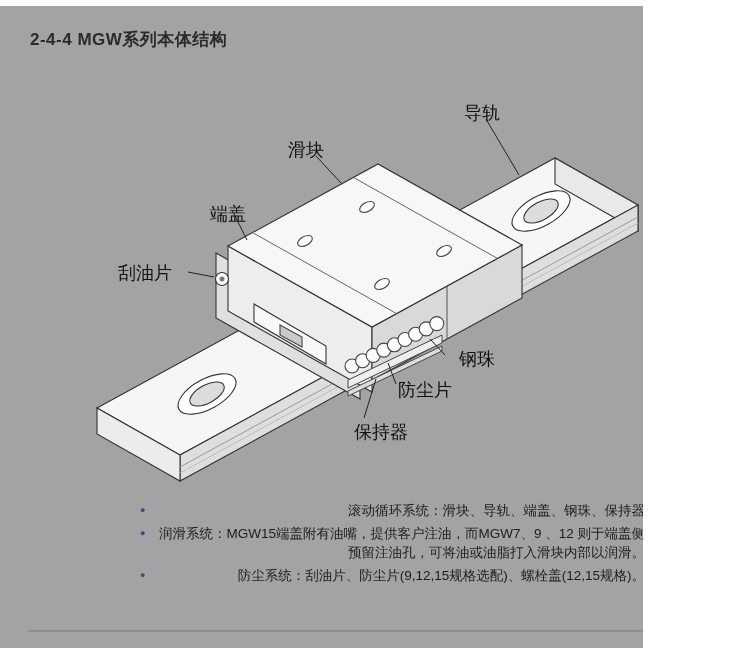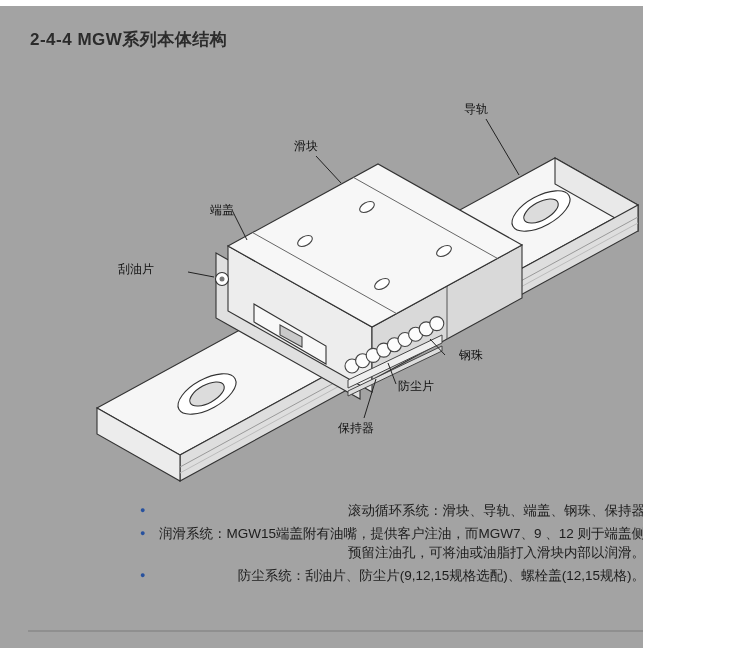--- a/index.html
+++ b/index.html
@@ -10,21 +10,21 @@
   }
   html,body{margin:0;padding:0;background:#ffffff;}
   body{font-family:"Liberation Sans","DejaVu Sans",sans-serif;color:var(--text-color);}
   .page{position:relative;width:643px;height:648px;background:#a3a3a3;overflow:hidden;margin-top:6px;}
   .title{
     position:absolute;left:30px;top:22px;
     font-size:17px;font-weight:bold;color:#2b2b2b;letter-spacing:0.5px;
   }
   .diagram-svg{position:absolute;left:0;top:0;width:743px;height:648px;}
   .dlabel{
-    position:absolute;font-size:12px;color:#111;white-space:nowrap;
+    position:absolute;font-size:18px;color:#111;white-space:nowrap;
   }
   .notes{
     position:absolute;left:140px;top:495px;width:505px;
     font-size:13.5px;line-height:1.45;color:var(--text-color);
   }
   .note-item{display:flex;align-items:flex-start;margin-bottom:3px;}
   .note-bullet{
     color:var(--bullet-color);font-size:9px;line-height:19px;
     margin-right:9px;flex:0 0 auto;
   }
@@ -132,26 +132,26 @@
       <line x1="316" y1="150" x2="341" y2="177"></line>
       <line x1="232" y1="204" x2="247" y2="234"></line>
       <line x1="188" y1="266" x2="214" y2="271"></line>
       <line x1="445" y1="349" x2="430" y2="333"></line>
       <line x1="396" y1="378" x2="388" y2="357"></line>
       <line x1="364" y1="412" x2="376" y2="373"></line>
     </g>
   </svg>
 
   <div class="dlabel" style="left:464px;top:95px">导轨</div>
-  <div class="dlabel" style="left:294px;top:132px">滑块</div>
+  <div class="dlabel" style="left:288px;top:132px">滑块</div>
   <div class="dlabel" style="left:210px;top:196px">端盖</div>
   <div class="dlabel" style="left:118px;top:255px">刮油片</div>
   <div class="dlabel" style="left:459px;top:341px">钢珠</div>
   <div class="dlabel" style="left:398px;top:372px">防尘片</div>
-  <div class="dlabel" style="left:338px;top:414px">保持器</div>
+  <div class="dlabel" style="left:354px;top:414px">保持器</div>
 
   <div class="notes">
     <div class="note-item">
       <span class="note-bullet">●</span>
       <span class="note-text">滚动循环系统：滑块、导轨、端盖、钢珠、保持器</span>
     </div>
     <div class="note-item">
       <span class="note-bullet">●</span>
       <span class="note-text">润滑系统：MGW15端盖附有油嘴，提供客户注油，而MGW7、9 、12 则于端盖侧预留注油孔，可将油或油脂打入滑块内部以润滑。</span>
     </div>

